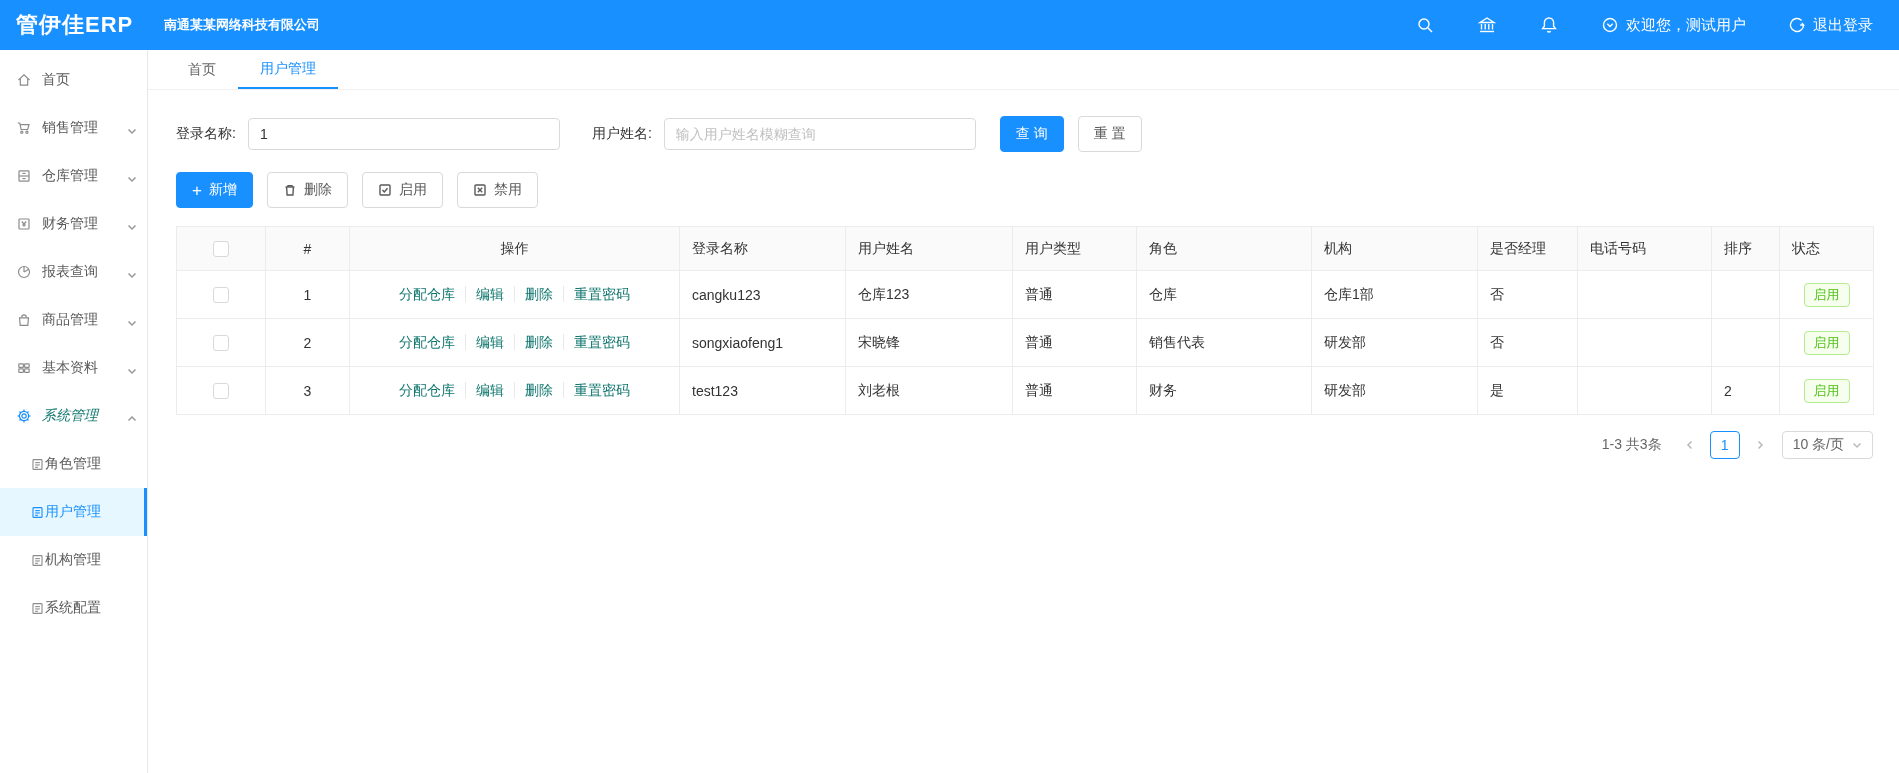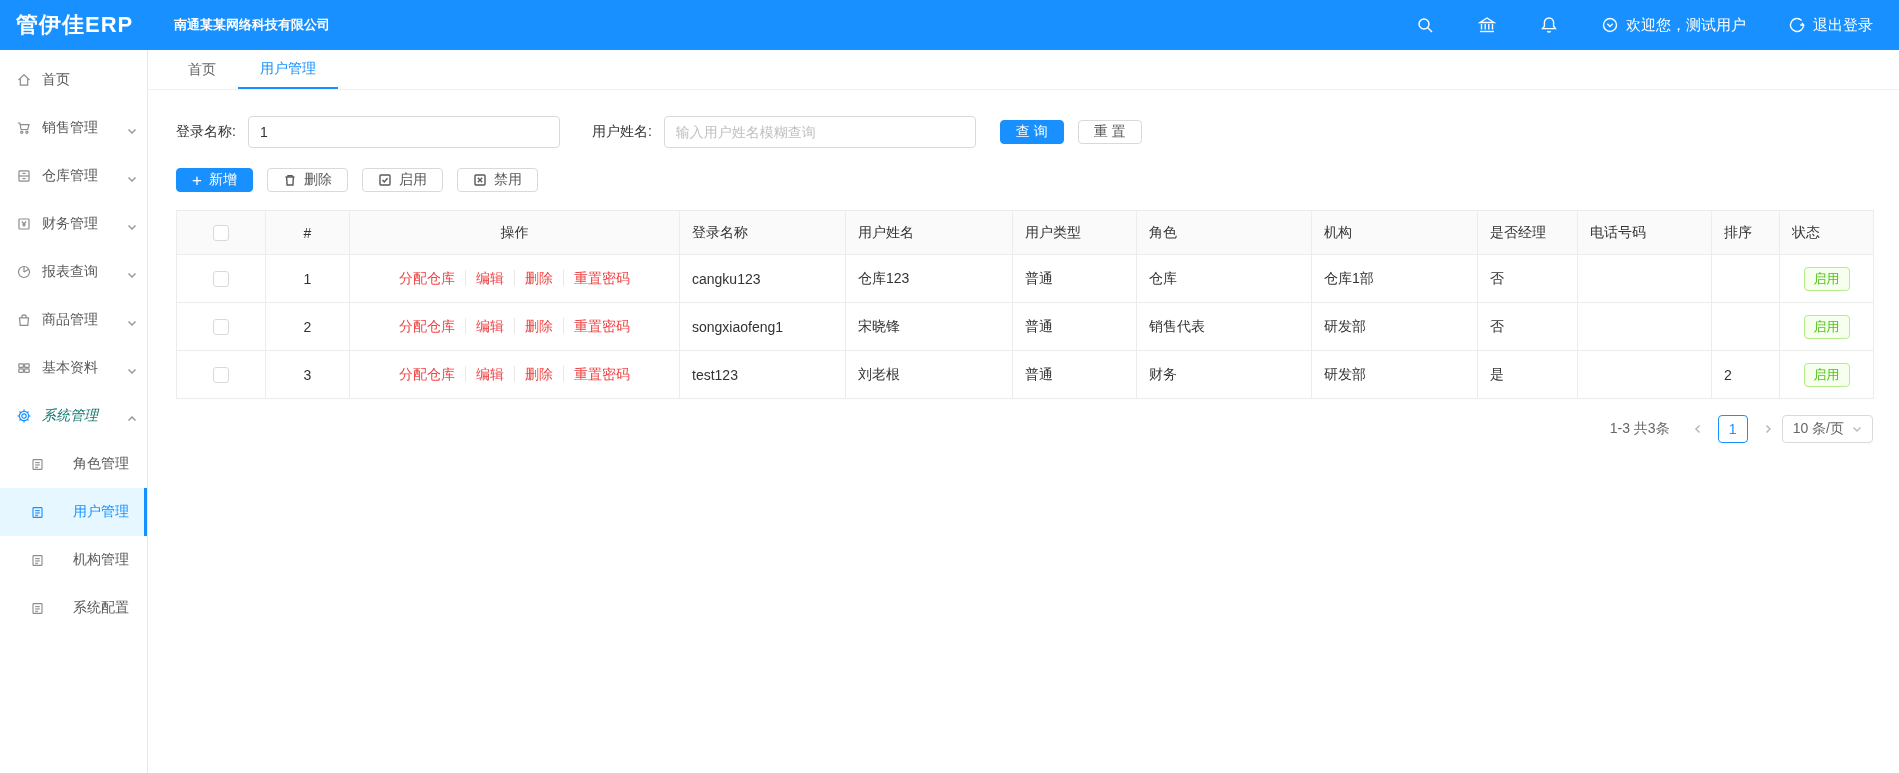--- a/index.html
+++ b/index.html
@@ -1,21 +1,21 @@
 <!DOCTYPE html>
 <html><head>
 <meta charset="utf-8">
 <style>
   * { margin:0; padding:0; box-sizing:border-box; }
   html,body { width:1899px; height:773px; overflow:hidden; background:#fff;
     font-family:"Liberation Sans","DejaVu Sans",sans-serif; font-size:14px; color:#333; }
   .app { width:1899px; height:773px; display:flex; flex-direction:column; }
 
   
-  .topbar { height:50px; flex:0 0 50px; background:#1890ff; display:flex; align-items:center; color:#fff;gap:10px; }
+  .topbar { height:50px; flex:0 0 50px; background:#1890ff; display:flex; align-items:center; color:#fff; }
   .logo { font-size:22px; font-weight:bold; padding-left:16px; width:150px; letter-spacing:1px; }
   .company { font-size:13px; font-weight:600; margin-left:14px; }
   .topbar-right { margin-left:auto; display:flex; align-items:center; padding-right:26px; }
   .tb-icon { width:20px; height:20px; margin-left:42px; cursor:pointer; display:inline-flex; }
   .tb-icon svg { width:20px; height:20px; stroke:#fff; fill:none; stroke-width:1.4; }
   .tb-user, .tb-logout { display:flex; align-items:center; margin-left:42px; cursor:pointer; font-size:15px; }
   .tb-user svg, .tb-logout svg { width:18px; height:18px; stroke:#fff; fill:none; stroke-width:1.4; margin-right:7px; }
 
   
   .body-row { flex:1; display:flex; min-height:0; }
@@ -25,67 +25,67 @@
   .menu-item { height:48px; display:flex; align-items:center; padding-left:16px; padding-right:10px;
     color:#595959; cursor:pointer; position:relative; }
   .menu-item svg.mi { width:16px; height:16px; stroke:#8c8c8c; fill:none; stroke-width:1.2; flex:0 0 16px; }
   .menu-item .mi-label { margin-left:10px; white-space:nowrap; }
   .menu-item .chev { margin-left:auto; width:10px; height:10px; }
   .menu-item .chev svg { width:10px; height:10px; stroke:#999; fill:none; stroke-width:1.5; }
   .menu-item.active-parent { color:#0f766e;font-style:italic; }
   .menu-item.active-parent svg.mi { stroke:#1890ff; }
   .submenu-item { height:48px; display:flex; align-items:center; padding-left:30px; color:#595959; cursor:pointer; }
   .submenu-item svg.mi { width:15px; height:15px; stroke:#8c8c8c; fill:none; stroke-width:1.2; flex:0 0 15px; }
-  .submenu-item .mi-label { margin-left:28px; white-space:nowrap;text-align:right; }
+  .submenu-item .mi-label { margin-left:0; white-space:nowrap;text-align:right; }
   .submenu-item.active { background:#e6f7ff; color:#1890ff; border-right:3px solid #1890ff; }
   .submenu-item.active svg.mi { stroke:#1890ff; }
 
   
   .main { flex:1; display:flex; flex-direction:column; min-width:0; }
   .tabstrip { height:40px; flex:0 0 40px; border-bottom:1px solid #f0f0f0; display:flex; align-items:stretch; padding-left:18px; background:#fff; }
   .tab { padding:0 22px; display:flex; align-items:center; color:#666; cursor:pointer; font-size:14px; }
   .tab.active { color:#1890ff; border-bottom:2px solid #1890ff; }
 
   .content { flex:1; padding:26px 28px 0 28px; overflow:hidden; }
 
   
   .filter-row { display:flex; align-items:center; }
   .f-label { color:#333; margin-right:12px; white-space:nowrap; }
   .f-input { width:312px; height:32px; border:1px solid #d9d9d9; border-radius:4px; padding:0 11px; font-size:14px; color:#333; outline:none; font-family:inherit; }
   .f-input::placeholder { color:#bfbfbf; }
   .gap-lg { margin-left:32px; }
-  .btn { height:24px; border-radius:4px; border:1px solid #d9d9d9; background:#fff; color:#595959;
+  .btn { height:36px; border-radius:4px; border:1px solid #d9d9d9; background:#fff; color:#595959;
     font-size:14px; padding:0 15px; cursor:pointer; display:inline-flex; align-items:center; font-family:inherit;text-align:center; }
   .btn.primary { background:#1890ff; border-color:#1890ff; color:#fff; }
   .btn + .btn { margin-left:14px; }
   .btn svg { width:14px; height:14px; stroke:currentColor; fill:none; stroke-width:1.4; margin-right:7px; }
   .btn .plus { font-size:17px; margin-right:7px; line-height:1; }
 
   .action-row { margin-top:20px; display:flex; align-items:center; }
 
   
   .table-wrap { margin-top:18px; }
   table { width:1697px; border-collapse:collapse; table-layout:fixed; }
   th, td { border:1px solid #ececec; height:48px; padding:0 12px; font-weight:normal; text-align:left; font-size:14px; }
   thead th { background:#fafafa; height:44px; color:#333; font-weight:500; }
   th.c, td.c { text-align:center; }
   .cb { display:inline-block; width:16px; height:16px; border:1px solid #d9d9d9; border-radius:3px; background:#fff; cursor:pointer; vertical-align:middle; }
-  .op-link { color:#ef4444; text-decoration:none; cursor:pointer; white-space:nowrap; }
+  .op-link { color:#0f766e; text-decoration:none; cursor:pointer; white-space:nowrap; }
   .op-link:not(:first-child) { border-left:1px solid #e8e8e8; padding-left:10px; margin-left:10px; }
   .badge-enabled { display:inline-block; padding:2px 9px; font-size:13px; color:#52c41a; background:#f6ffed; border:1px solid #b7eb8f; border-radius:4px; }
 
   
   .pager { width:1697px; margin-top:16px; display:flex; justify-content:flex-end; align-items:center; color:#666; }
   .pager .total { margin-right:14px; }
   .pg-arrow { width:28px; height:28px; display:inline-flex; align-items:center; justify-content:center; color:#bbb; cursor:pointer; }
   .pg-arrow svg { width:10px; height:10px; stroke:currentColor; fill:none; stroke-width:1.6; }
   .pg-page { width:30px; height:28px; border:1px solid #1890ff; color:#1890ff; border-radius:4px; display:inline-flex;
     align-items:center; justify-content:center; margin:0 6px; cursor:pointer; background:#fff; }
   .pg-size { height:28px; border:1px solid #d9d9d9; border-radius:4px; display:inline-flex; align-items:center;
-    padding:0 10px; margin-left:0; color:#666; cursor:pointer; background:#fff; }
+    padding:0 10px; margin-left:8px; color:#666; cursor:pointer; background:#fff; }
   .pg-size svg { width:10px; height:10px; stroke:#bbb; fill:none; stroke-width:1.5; margin-left:8px; }
 </style>
 </head>
 <body>
 
 <div class="app">
 
   <div class="topbar">
     <div class="logo">管伊佳ERP</div>
     <div class="company">南通某某网络科技有限公司</div>

